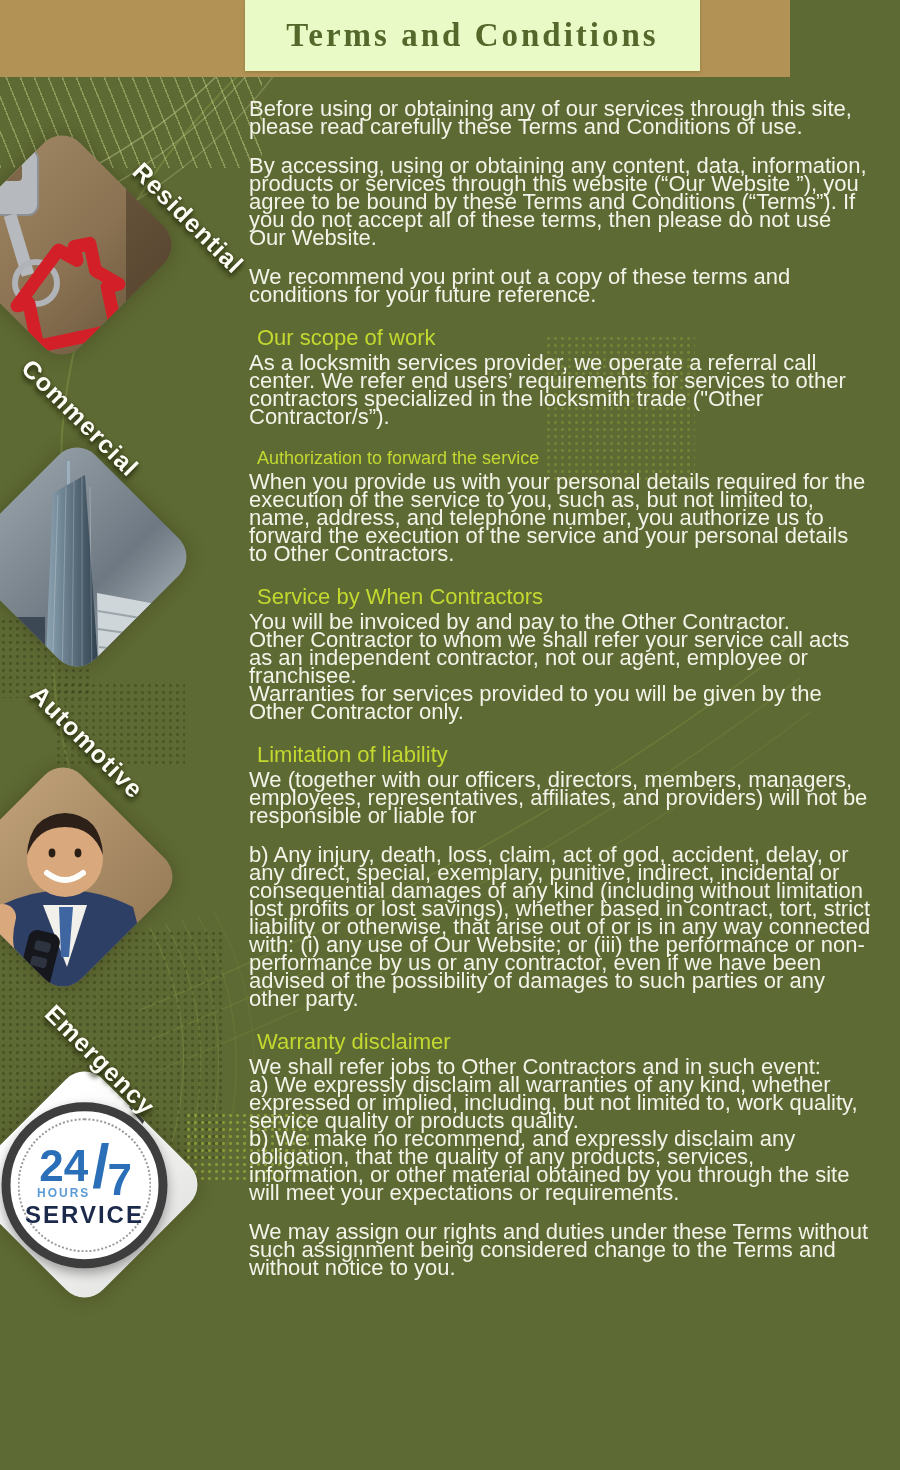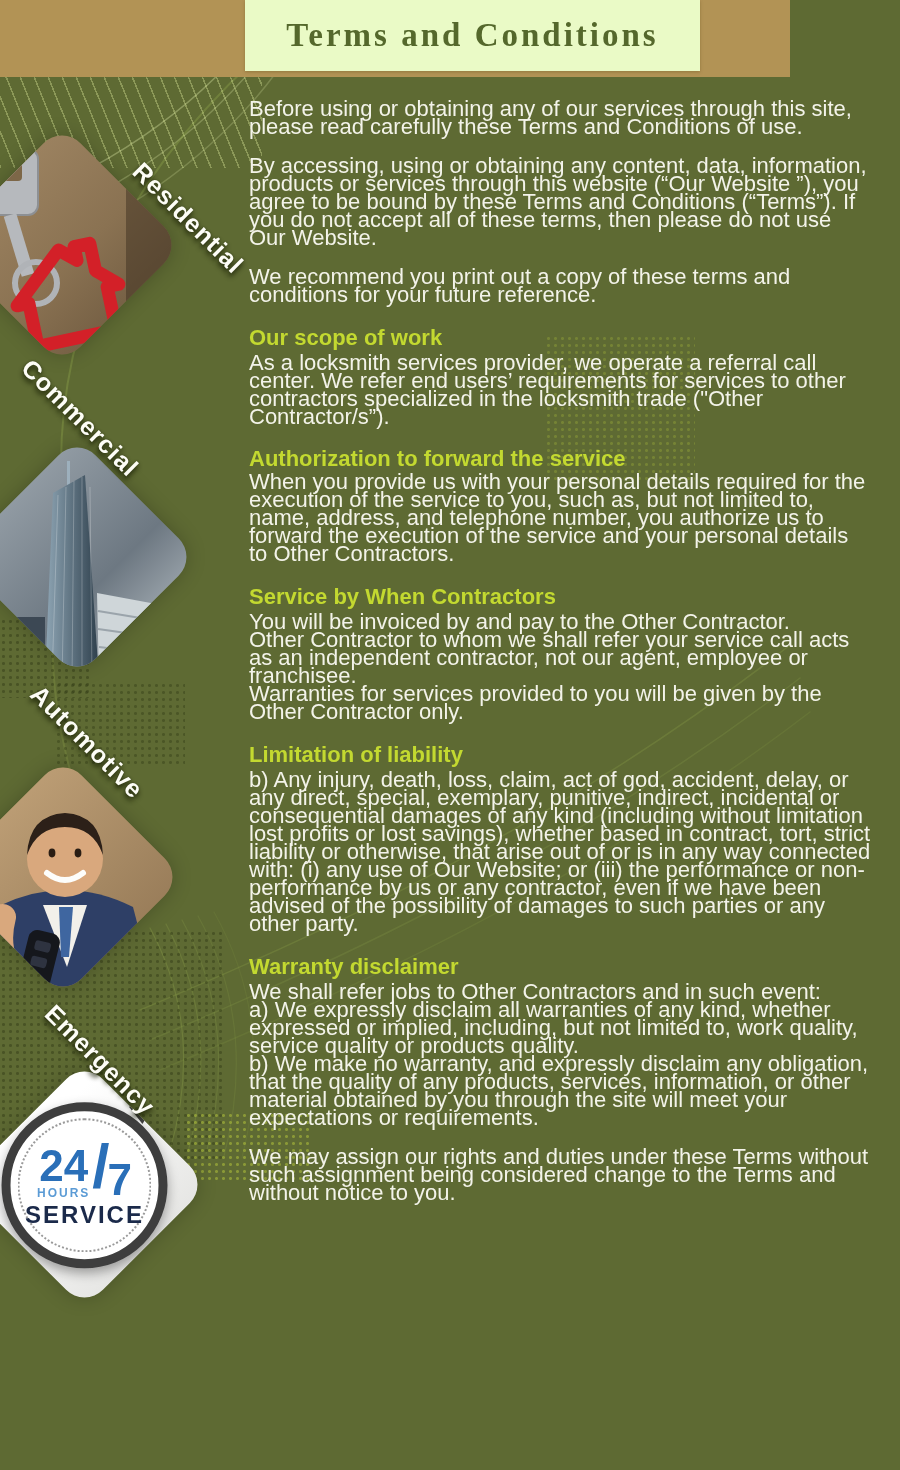--- a/index.html
+++ b/index.html
@@ -62,22 +62,22 @@
   .b24{font-size:44px;line-height:38px;font-weight:800;color:var(--badge-blue);}
   .bhours{font-size:12px;letter-spacing:2px;font-weight:700;color:var(--badge-light-blue);margin-top:1px;}
   .bslash{font-size:62px;line-height:50px;font-weight:700;color:var(--badge-blue);margin:-6px 0 0 2px;}
   .b7{font-size:44px;line-height:38px;font-weight:800;color:var(--badge-blue);margin:14px 0 0 -2px;}
   .bservice{font-size:24px;font-weight:800;letter-spacing:2px;color:var(--badge-navy);margin-top:1px;}
 
   
   .content{position:absolute;left:249px;top:100px;width:622px;z-index:2;}
   .content .line{margin:0;font-size:22px;line-height:18px;color:var(--body-text);}
   .content .block{margin:0 0 21px 0;}
-  .content h2{margin:0 0 3px 0;font-size:22px;line-height:26px;font-weight:700;color:var(--heading-accent);}
-  .content h2.h-sm{font-size:22px;line-height:23px;}
+  .content h2{margin:0 0 3px 8px;font-size:22px;line-height:26px;font-weight:400;color:var(--heading-accent);}
+  .content h2.h-sm{font-size:18px;line-height:23px;}
 </style>
 </head>
 <body style="--page-bg: #5e6a33; --band-gold: #b29355; --title-box-bg: #eafac6; --title-text: #55682c; --heading-accent: #c3d930; --body-text: #f3f3e9; --badge-blue: #2a6fb8; --badge-light-blue: #5b9bd5; --badge-navy: #1b2a4a; --keychain-red: #d32028;">
 
 <div class="page">
 
   <svg class="deco" width="900" height="1470" viewBox="0 0 900 1470">
     <g fill="none" stroke-linecap="round">
       <path d="M -20 215 Q 150 160 255 35" stroke="#d8e6a2" stroke-opacity=".38" stroke-width="1.5"></path>
       <path d="M -30 248 Q 160 188 266 52" stroke="#d8e6a2" stroke-opacity=".30" stroke-width="1.5"></path>
@@ -244,26 +244,29 @@
         <p class="line">When you provide us with your personal details required for the execution of the service to you, such as, but not limited to, name, address, and telephone number, you authorize us to forward the execution of the service and your personal details to Other Contractors.</p>
       </div>
       <h2>Service by When Contractors</h2>
       <div class="block">
         <p class="line">You will be invoiced by and pay to the Other Contractor.</p>
         <p class="line">Other Contractor to whom we shall refer your service call acts as an independent contractor, not our agent, employee or franchisee.</p>
         <p class="line">Warranties for services provided to you will be given by the Other Contractor only.</p>
       </div>
       <h2>Limitation of liability</h2>
       <div class="block">
+        <p class="line">We (together with our officers, directors, members, managers, employees, representatives, affiliates, and providers) will not be responsible or liable for</p>
+      </div>
+      <div class="block">
         <p class="line">b) Any injury, death, loss, claim, act of god, accident, delay, or any direct, special, exemplary, punitive, indirect, incidental or consequential damages of any kind (including without limitation lost profits or lost savings), whether based in contract, tort, strict liability or otherwise, that arise out of or is in any way connected with: (i) any use of Our Website; or (iii) the performance or non-performance by us or any contractor, even if we have been advised of the possibility of damages to such parties or any other party.</p>
       </div>
       <h2>Warranty disclaimer</h2>
       <div class="block">
         <p class="line">We shall refer jobs to Other Contractors and in such event:</p>
         <p class="line">a) We expressly disclaim all warranties of any kind, whether expressed or implied, including, but not limited to, work quality, service quality or products quality.</p>
-        <p class="line">b) We make no warranty, and expressly disclaim any obligation, that the quality of any products, services, information, or other material obtained by you through the site will meet your expectations or requirements.</p>
+        <p class="line">b) We make no recommend, and expressly disclaim any obligation, that the quality of any products, services, information, or other material obtained by you through the site will meet your expectations or requirements.</p>
       </div>
       <div class="block">
         <p class="line">We may assign our rights and duties under these Terms without such assignment being considered change to the Terms and without notice to you.</p>
       </div>
     </main>
 
 </div>
 
 </body></html>

